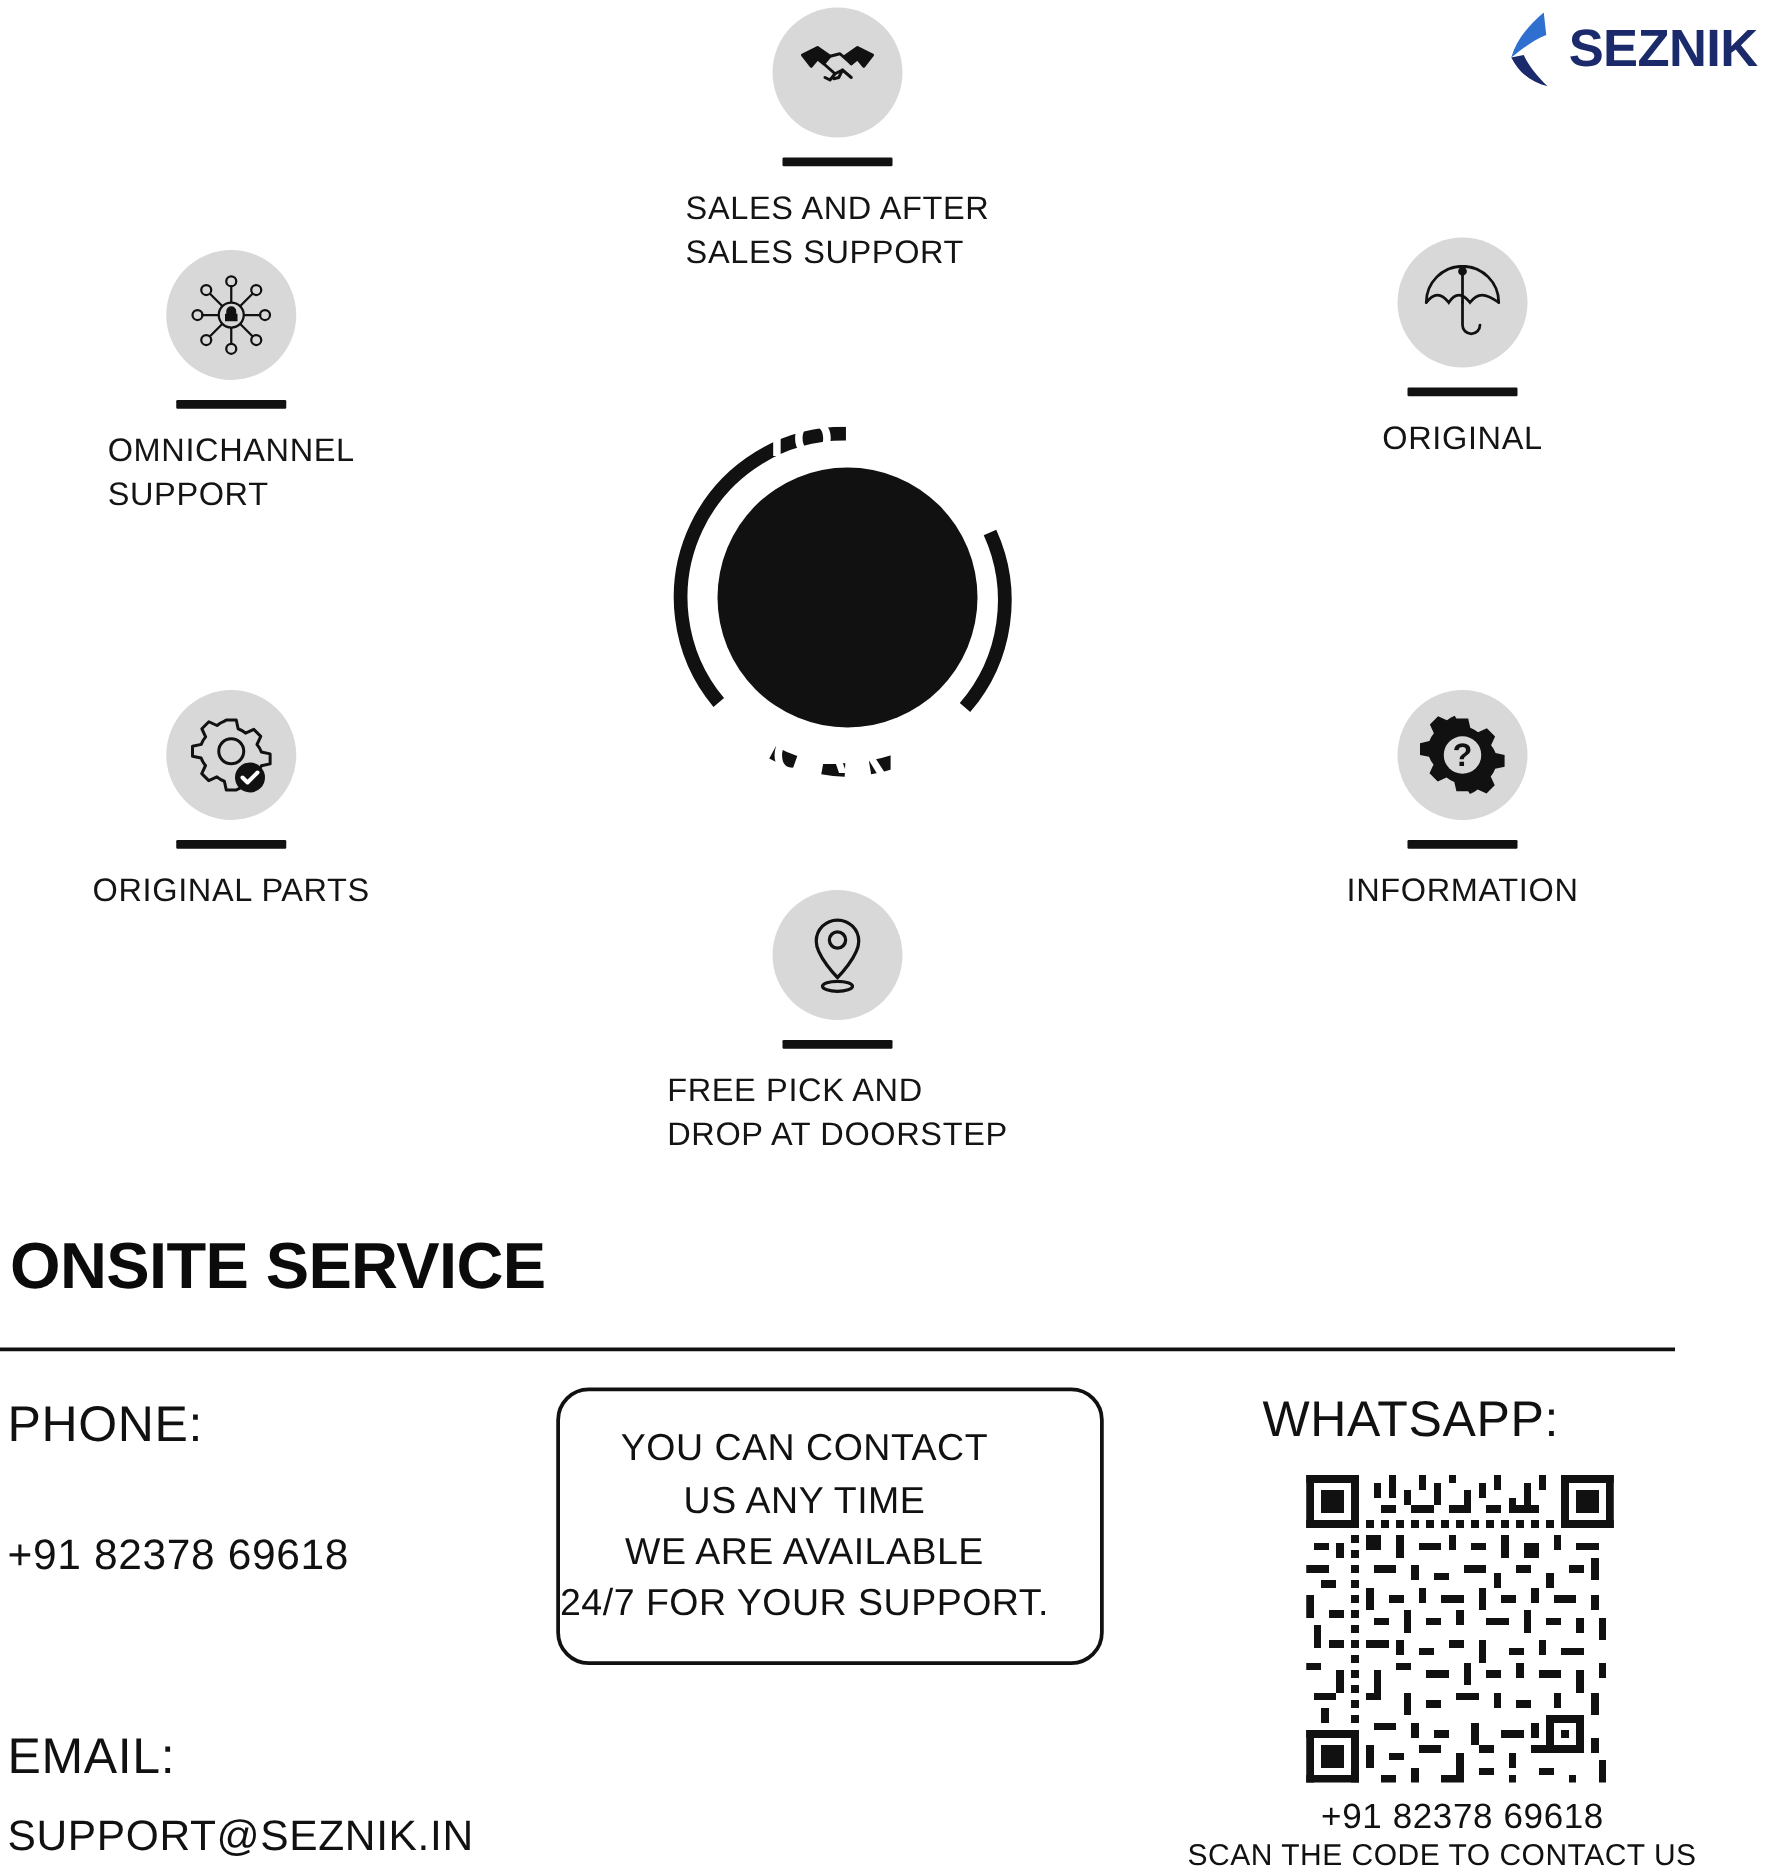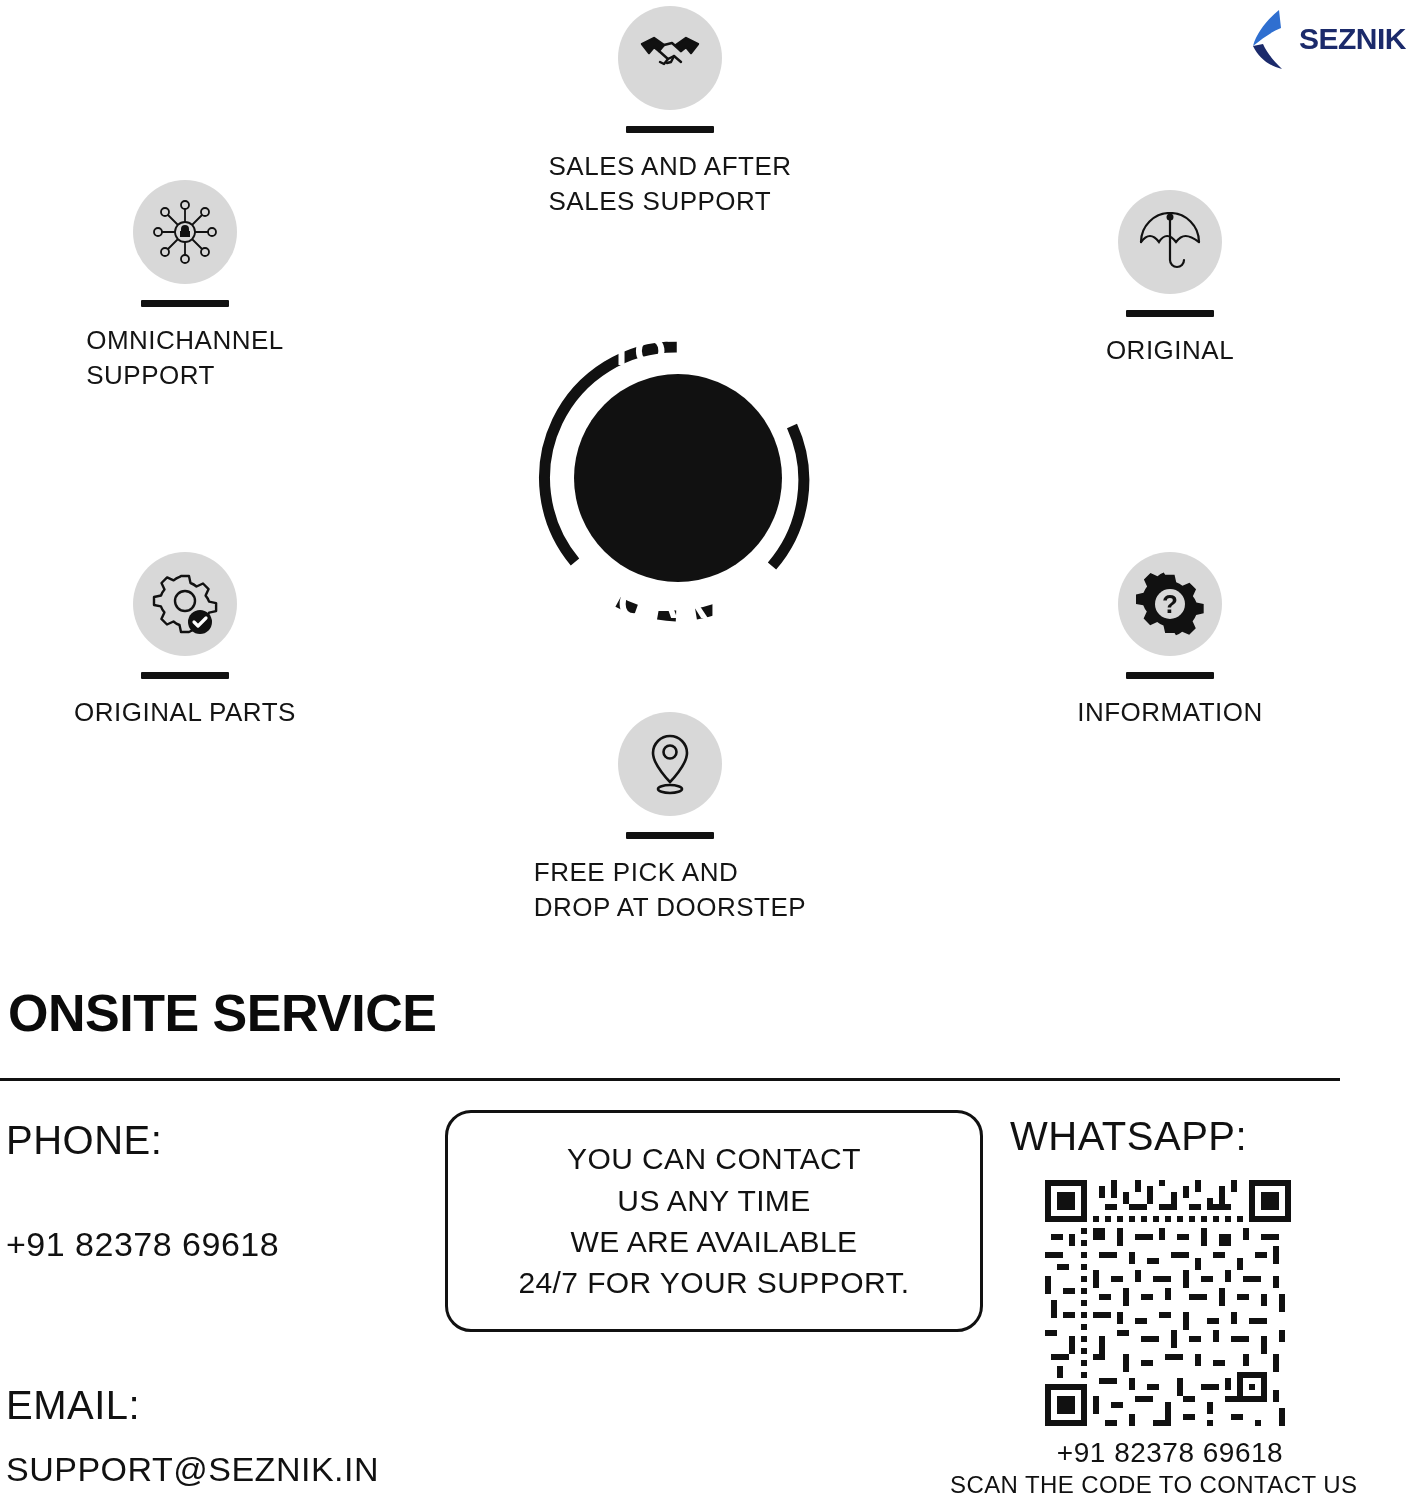--- a/index.html
+++ b/index.html
@@ -21,21 +21,21 @@
   .brand {
     position: absolute;
     top: 8px;
     right: 14px;
     display: flex;
     align-items: center;
     gap: 4px;
   }
   .brand-mark { width: 46px; height: 62px; display: block; }
   .brand-text {
-    font-size: 30px;
+    font-size: 42px;
     font-weight: 700;
     letter-spacing: -0.5px;
     color: #1b2a6b;
     font-family: "Liberation Sans", sans-serif;
   }
 
   
   .feature {
     position: absolute;
     display: flex;
@@ -65,21 +65,21 @@
     font-size: 26px;
     line-height: 1.35;
     letter-spacing: 0.5px;
     text-align: left;
     color: #141414;
     white-space: pre-line;
   }
 
   
   #f-sales       { left: 490px;  top: 6px;   }
-  #f-omni        { left: 5px;    top: 180px; }
+  #f-omni        { left: 5px;    top: 200px; }
   #f-warranty    { left: 990px;  top: 190px; }
   #f-parts       { left: 5px;    top: 552px; }
   #f-information { left: 990px;  top: 552px; }
   #f-pickdrop    { left: 490px;  top: 712px; }
 
   
   #total-care {
     position: absolute;
     left: 530px;
     top: 330px;
@@ -140,27 +140,27 @@
   }
   #phone-label { left: 6px;  top: 1118px; }
   #phone-value { left: 6px;  top: 1225px; }
   #email-label { left: 6px;  top: 1383px; }
   #email-value { left: 6px;  top: 1450px; }
 
   #notice {
     position: absolute;
     left: 445px;
     top: 1110px;
-    width: 538px;
+    width: 438px;
     height: 222px;
     border: 3px solid #111;
     border-radius: 26px;
     display: flex;
     align-items: center;
-    justify-content: center;
+    justify-content: flex-start;
   }
   #notice-text {
     font-size: 30px;
     line-height: 1.38;
     text-align: center;
     letter-spacing: 0.4px;
     white-space: pre-line;
     color: #111;
   }
 

